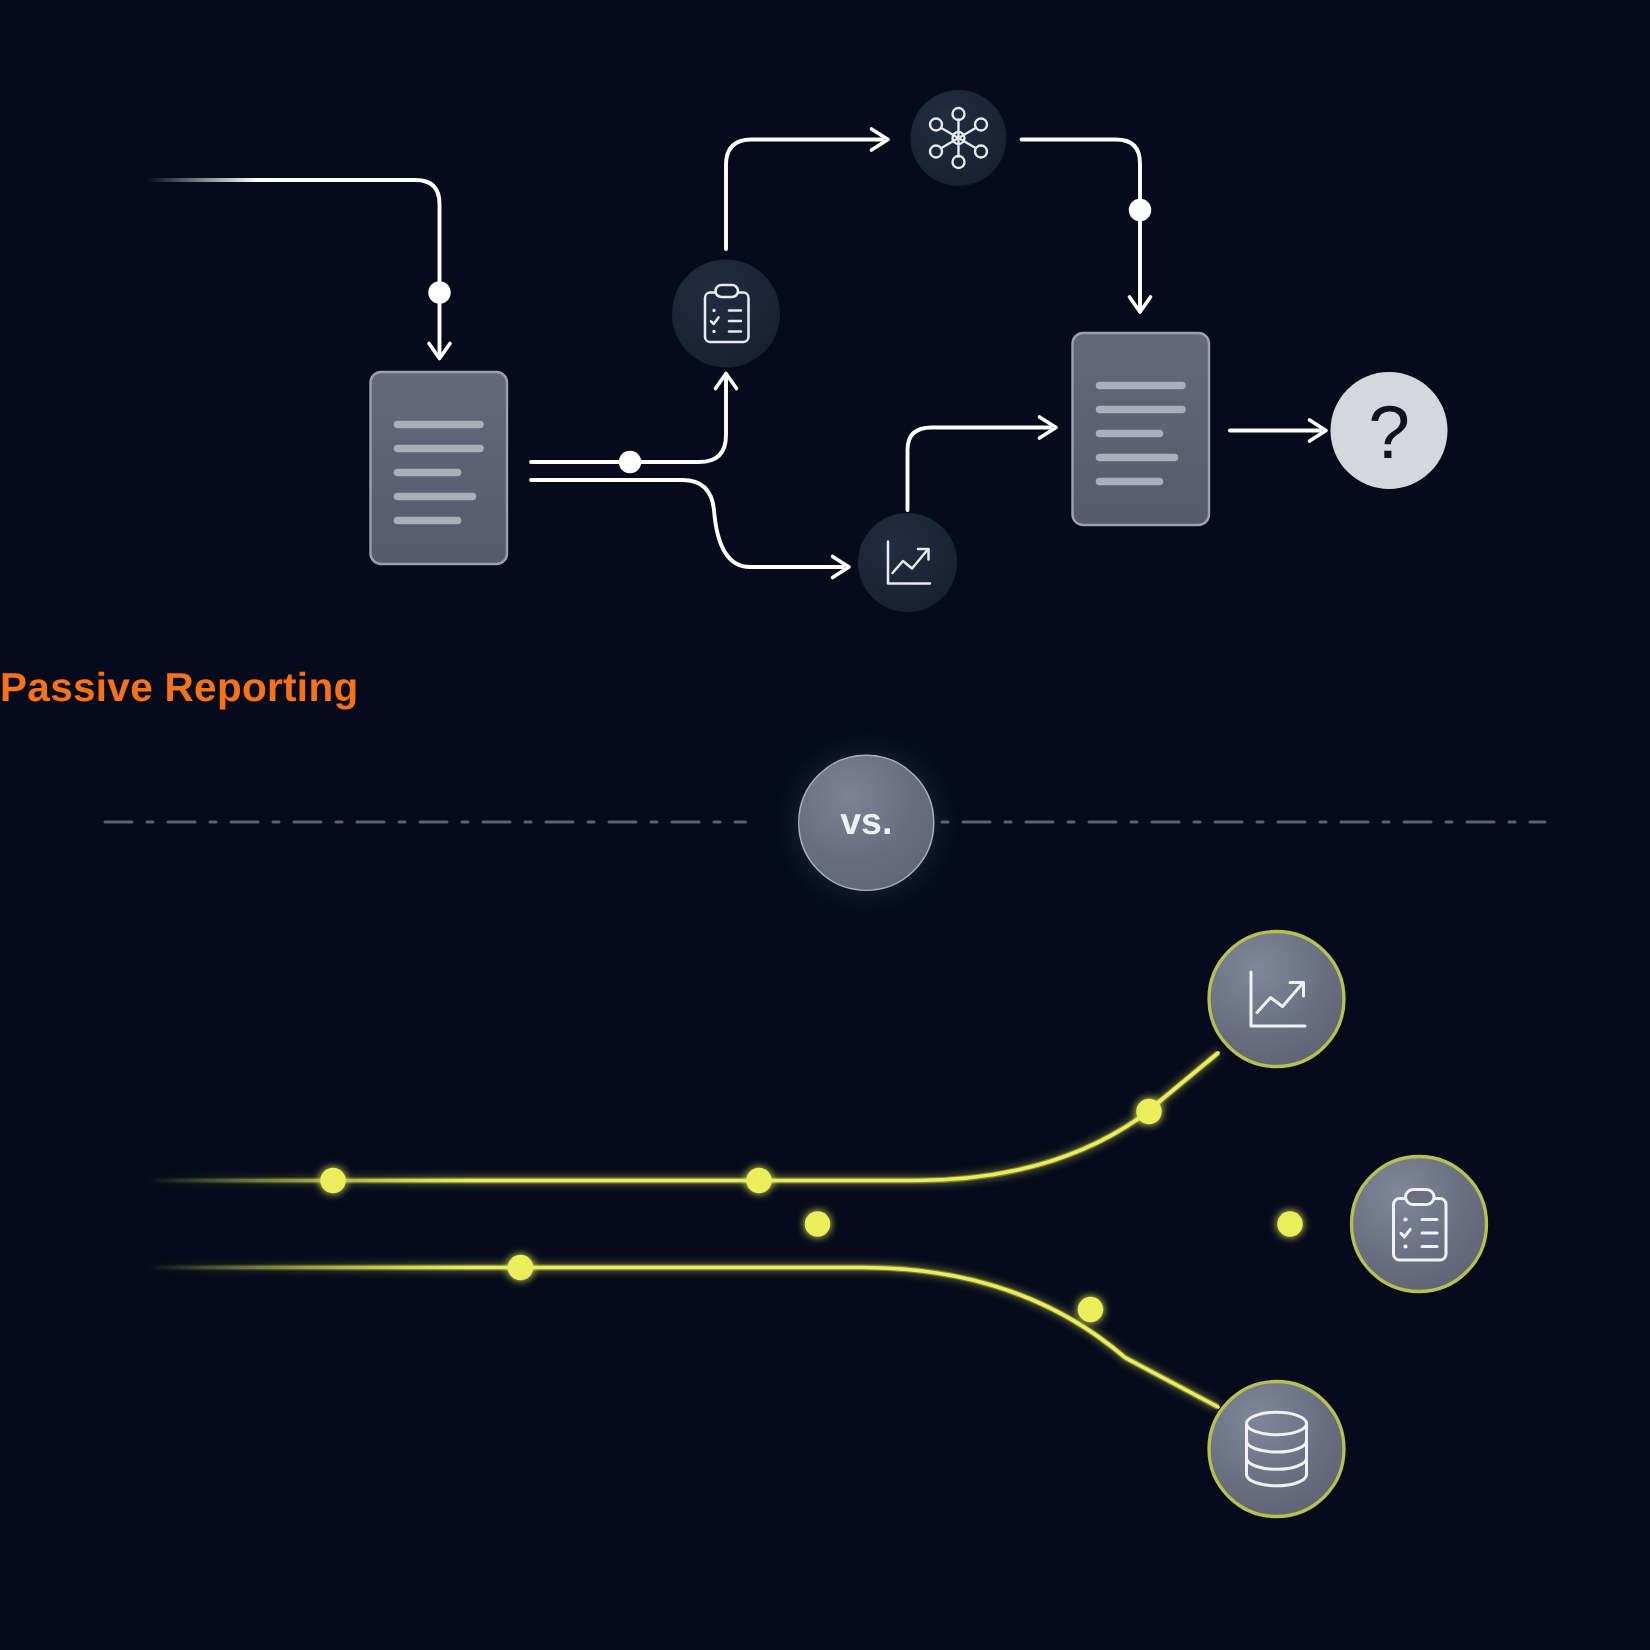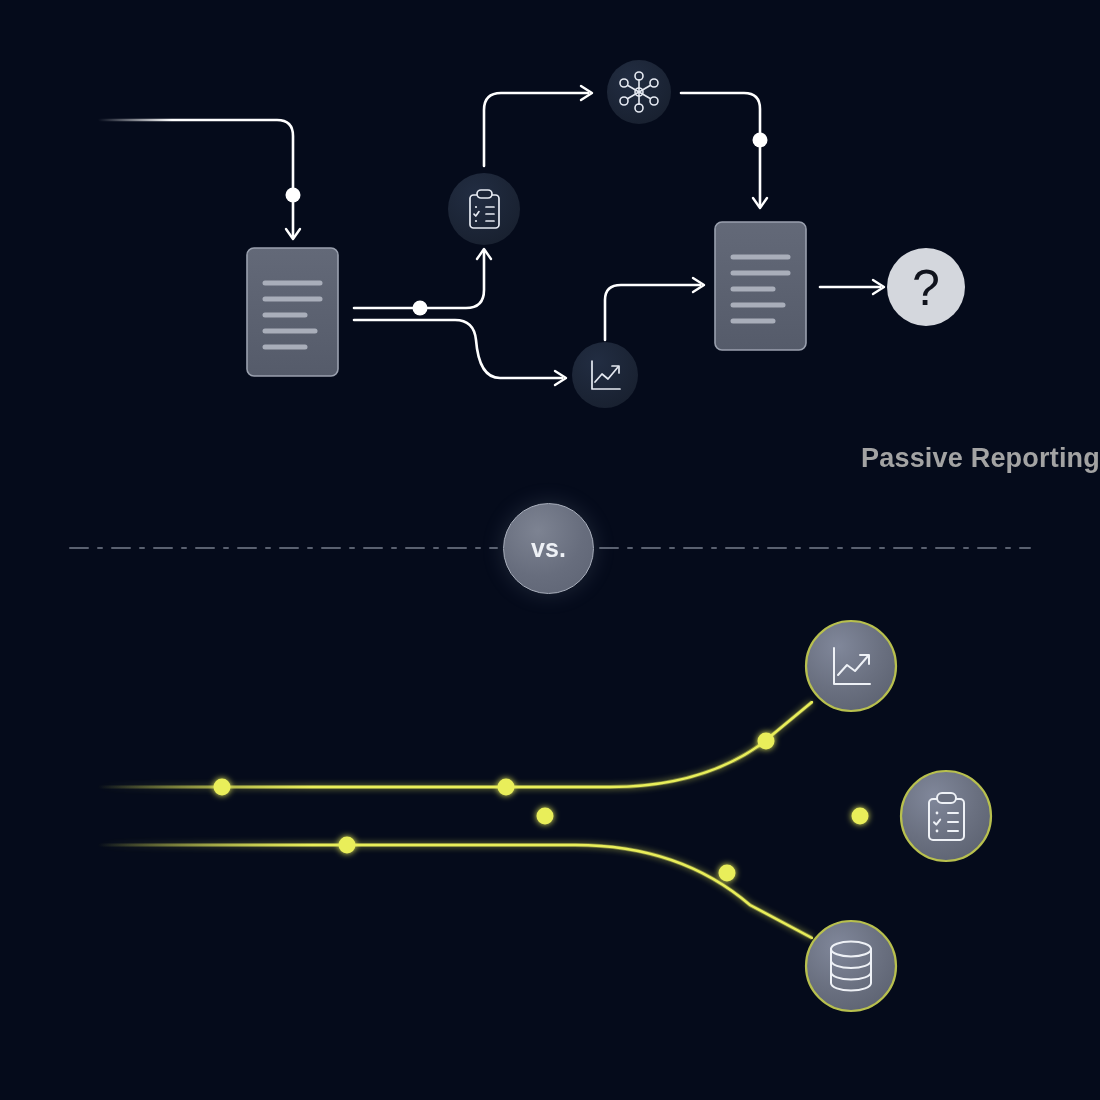--- a/index.html
+++ b/index.html
@@ -8,33 +8,33 @@
     background:#050b1b;
     font-family:"Liberation Sans", sans-serif;
     overflow:hidden;
   }
   #stage{ position:relative; width:1100px; height:1100px; background:#050b1b; }
   #stage svg.layer{ position:absolute; left:0; top:0; width:1100px; height:1100px; }
 
   .title{
     position:absolute;
     width:100%;
-    text-align:right;
-    color:#a3a3a3;
+    text-align:left;
+    color:#f97316;
     font-weight:700;
     letter-spacing:.2px;
     font-size:27px;
     pointer-events:none;
   }
   #title-passive{ top:443px; }
   #title-actionable{ top:625px; }
 
   .vs-circle{
     position:absolute;
-    left:503px; top:503px;
+    left:532px; top:503px;
     width:91px; height:91px;
     border-radius:50%;
     background:radial-gradient(circle at 38% 30%, #7d8392 0%, #676d7d 55%, #5d6373 100%);
     border:1.5px solid #aab0bd;
     display:flex; align-items:center; justify-content:center;
     color:#eef1f6;
     font-size:25px; font-weight:700;
     box-shadow:0 0 22px rgba(140,150,175,.20);
   }
 </style>

